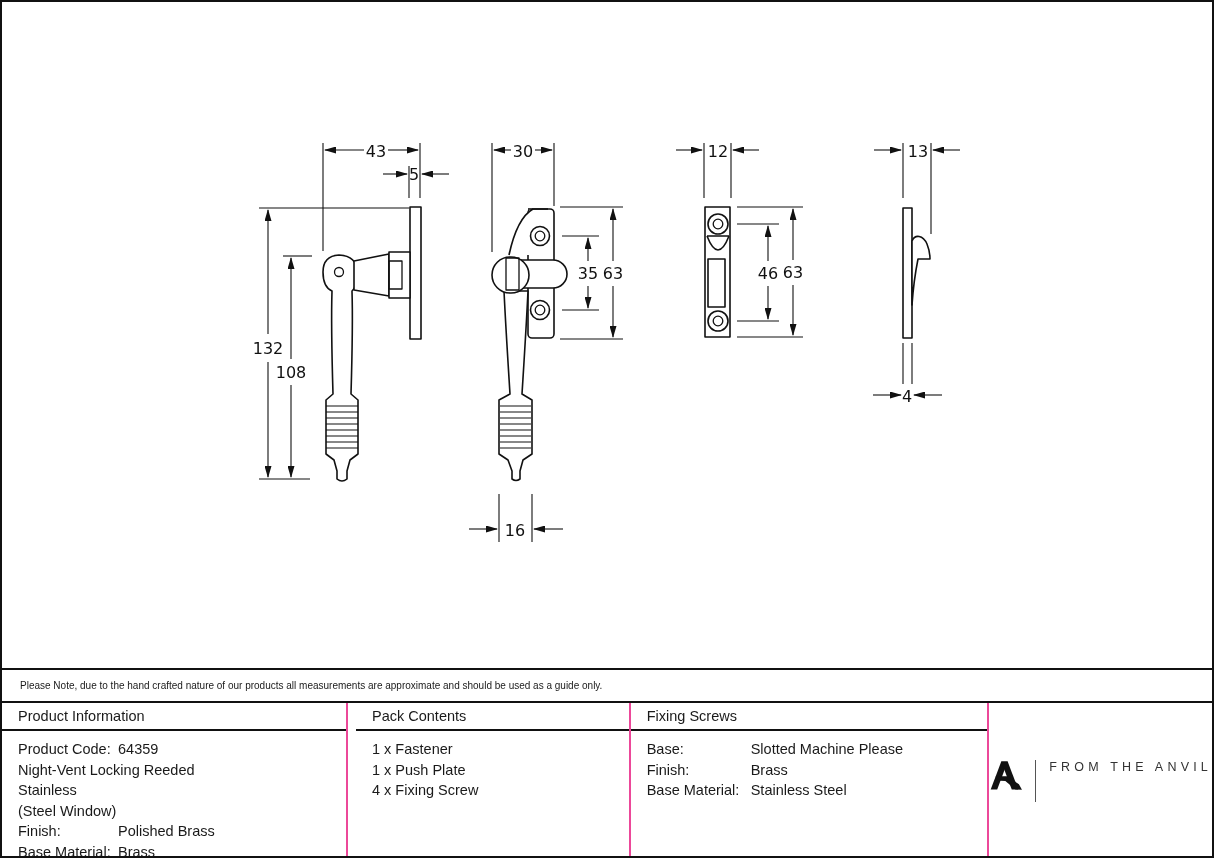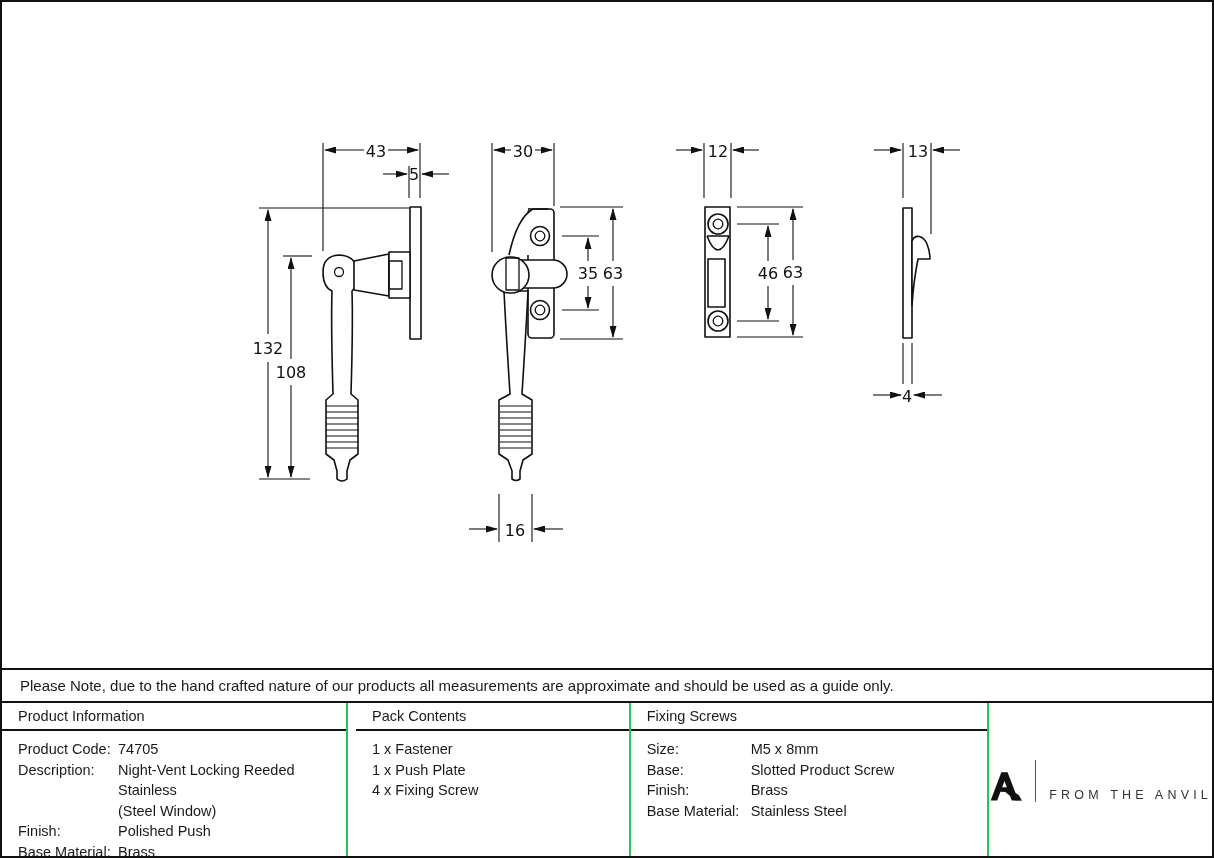--- a/index.html
+++ b/index.html
@@ -15,50 +15,50 @@
   }
   .drawing-area { height:666px; }
   .drawing-area svg { display:block; }
 
   .note-row {
     height:33px;
     box-sizing:border-box;
     border-top:2px solid #111;
     display:flex; align-items:center;
     padding-left:18px;
-    font-size:15px;
+    font-size:10px;
   }
 
   .info-table {
     display:flex;
     border-top:2px solid #111;
     height:157px;
     box-sizing:border-box;
   }
-  .col { box-sizing:border-box; border-right:2px solid #22c55e; }
+  .col { box-sizing:border-box; border-right:2px solid #ec4899; }
   .col:last-child { border-right:none; }
   .col-product { width:350px; }
   .col-pack    { width:311px;padding-left:8px; }
   .col-screws  { width:395px; }
   .col-logo    { flex:1; display:flex; align-items:center; justify-content:center; }
 
   .cell-header {
     height:28px; box-sizing:border-box;
     border-bottom:2px solid #111;
     display:flex; align-items:center;
     padding-left:16px;
     font-size:14.5px;
   }
   .cell-body { padding:8px 0 0 16px; font-size:14.5px; line-height:20.5px; }
   .kv { display:flex; }
   .kv .k { width:100px; flex:none; }
   .kv .v { width:228px; white-space:pre-line; }
   .col-screws .kv .k { width:104px; }
 
-  .logo-wrap { display:flex; align-items:flex-end; }
+  .logo-wrap { display:flex; align-items:flex-start; }
   .logo-divider { width:1.5px; height:42px; background:#555; margin:0 13px 0 12px; }
   .logo-text {
     font-size:12.5px; letter-spacing:4.2px;
     color:#333; white-space:nowrap; font-weight:500;
   }
 
   
   .part  { fill:#fff; stroke:#111; stroke-width:1.6; stroke-linejoin:round; }
   .partline { fill:none; stroke:#111; stroke-width:1.6; stroke-linejoin:round; }
   .thin  { stroke-width:1.3; }
@@ -215,30 +215,29 @@
     <span>Please Note, due to the hand crafted nature of our products all measurements are approximate and should be used as a guide only.</span>
   </div>
 
   <div class="info-table">
 
     <div class="col col-product">
       <div class="cell-header">Product Information</div>
       <div class="cell-body">
         <div class="kv">
           <span class="k">Product Code:</span>
-          <span class="v">74705</span>
-        </div>
-        <div class="kv">
-          <span class="k">Description:</span>
+          <span class="v">64359</span>
+        </div>
+        <div class="kv">
           <span class="v">Night-Vent Locking Reeded Stainless
 (Steel Window)</span>
         </div>
         <div class="kv">
           <span class="k">Finish:</span>
-          <span class="v">Polished Push</span>
+          <span class="v">Polished Brass</span>
         </div>
         <div class="kv">
           <span class="k">Base Material:</span>
           <span class="v">Brass</span>
         </div>
       </div>
     </div>
 
     <div class="col col-pack">
       <div class="cell-header">Pack Contents</div>
@@ -246,26 +245,22 @@
         <div>1 x Fastener</div>
         <div>1 x Push Plate</div>
         <div>4 x Fixing Screw</div>
       </div>
     </div>
 
     <div class="col col-screws">
       <div class="cell-header">Fixing Screws</div>
       <div class="cell-body">
         <div class="kv">
-          <span class="k">Size:</span>
-          <span class="v">M5 x 8mm</span>
-        </div>
-        <div class="kv">
           <span class="k">Base:</span>
-          <span class="v">Slotted Product Screw</span>
+          <span class="v">Slotted Machine Please</span>
         </div>
         <div class="kv">
           <span class="k">Finish:</span>
           <span class="v">Brass</span>
         </div>
         <div class="kv">
           <span class="k">Base Material:</span>
           <span class="v">Stainless Steel</span>
         </div>
       </div>

